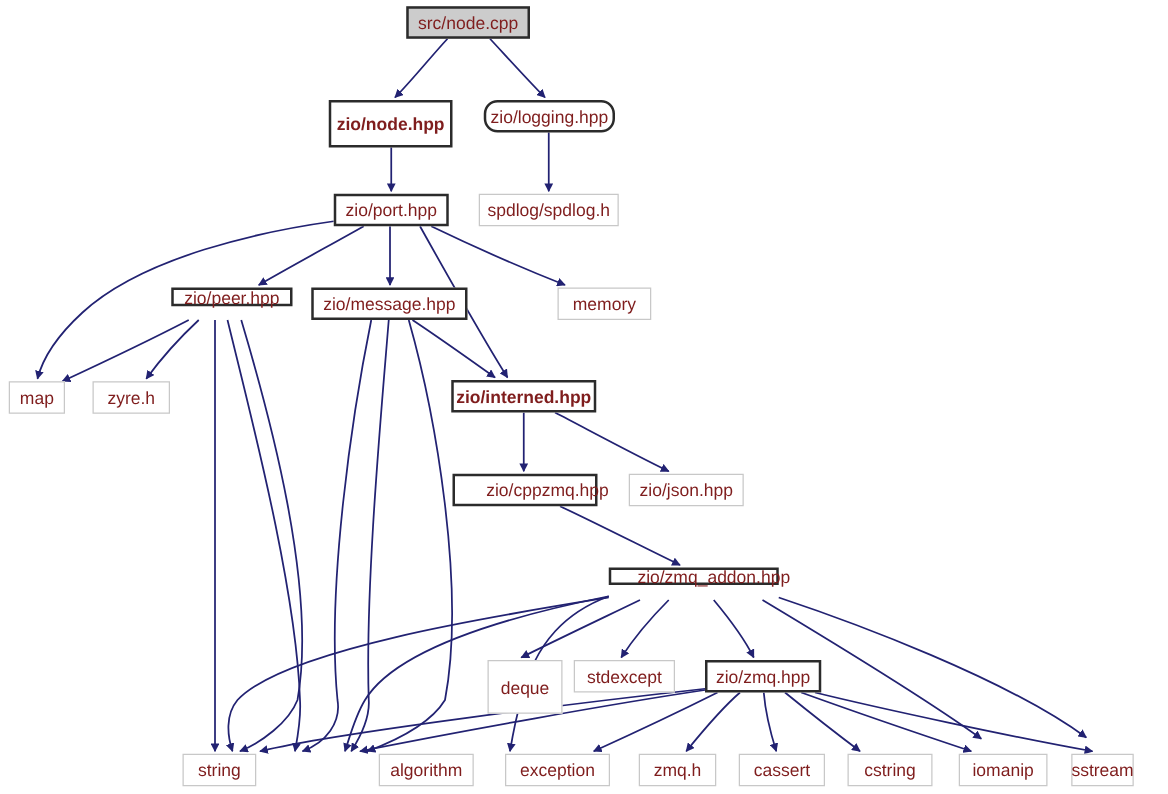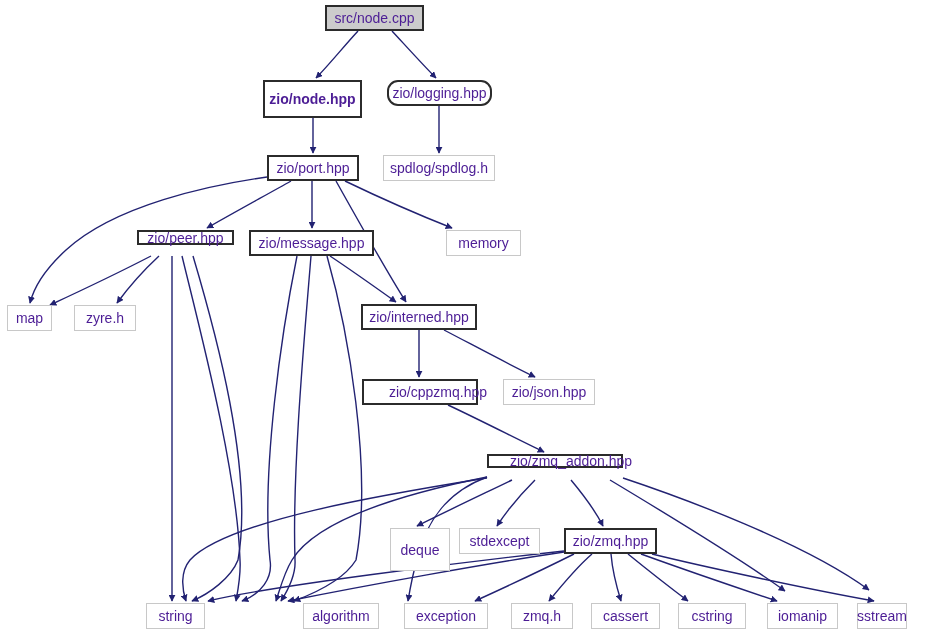--- a/index.html
+++ b/index.html
@@ -24,21 +24,21 @@
     height: 635px;
   }
   .node {
     position: absolute;
     box-sizing: border-box;
     display: flex;
     align-items: center;
     justify-content: center;
     font-size: 14px;
     line-height: 1;
-    color: #4c1d95;
+    color: #7f1d1d;
     white-space: nowrap;
     background: #ffffff;
     border: 1px solid #c8c8c8;
     z-index: 5;
   }
   .node.strong {
     border: 2px solid #2b2b2b;
   }
   .node.root {
     border: 2px solid #2b2b2b;
@@ -122,21 +122,21 @@
       </div>
       <div class="node leaf" style="left: 446px; top: 230px; width: 75px; height: 26px;">
         <span class="node-label">memory</span>
       </div>
       <div class="node leaf" style="left: 7px; top: 305px; width: 45px; height: 26px;">
         <span class="node-label">map</span>
       </div>
       <div class="node leaf" style="left: 74px; top: 305px; width: 62px; height: 26px;">
         <span class="node-label">zyre.h</span>
       </div>
-      <div class="node strong" style="left: 361px; top: 304px; width: 116px; height: 26px;">
+      <div class="node strong" style="left: 361px; top: 304px; width: 116px; height: 26px; font-weight: bold;">
         <span class="node-label">zio/interned.hpp</span>
       </div>
       <div class="node strong" style="left: 362px; top: 379px; width: 116px; height: 26px; padding-left: 36px;">
         <span class="node-label">zio/cppzmq.hpp</span>
       </div>
       <div class="node leaf" style="left: 503px; top: 379px; width: 92px; height: 26px;">
         <span class="node-label">zio/json.hpp</span>
       </div>
       <div class="node strong" style="left: 487px; top: 454px; width: 136px; height: 14px; padding-left: 32px;">
         <span class="node-label">zio/zmq_addon.hpp</span>

